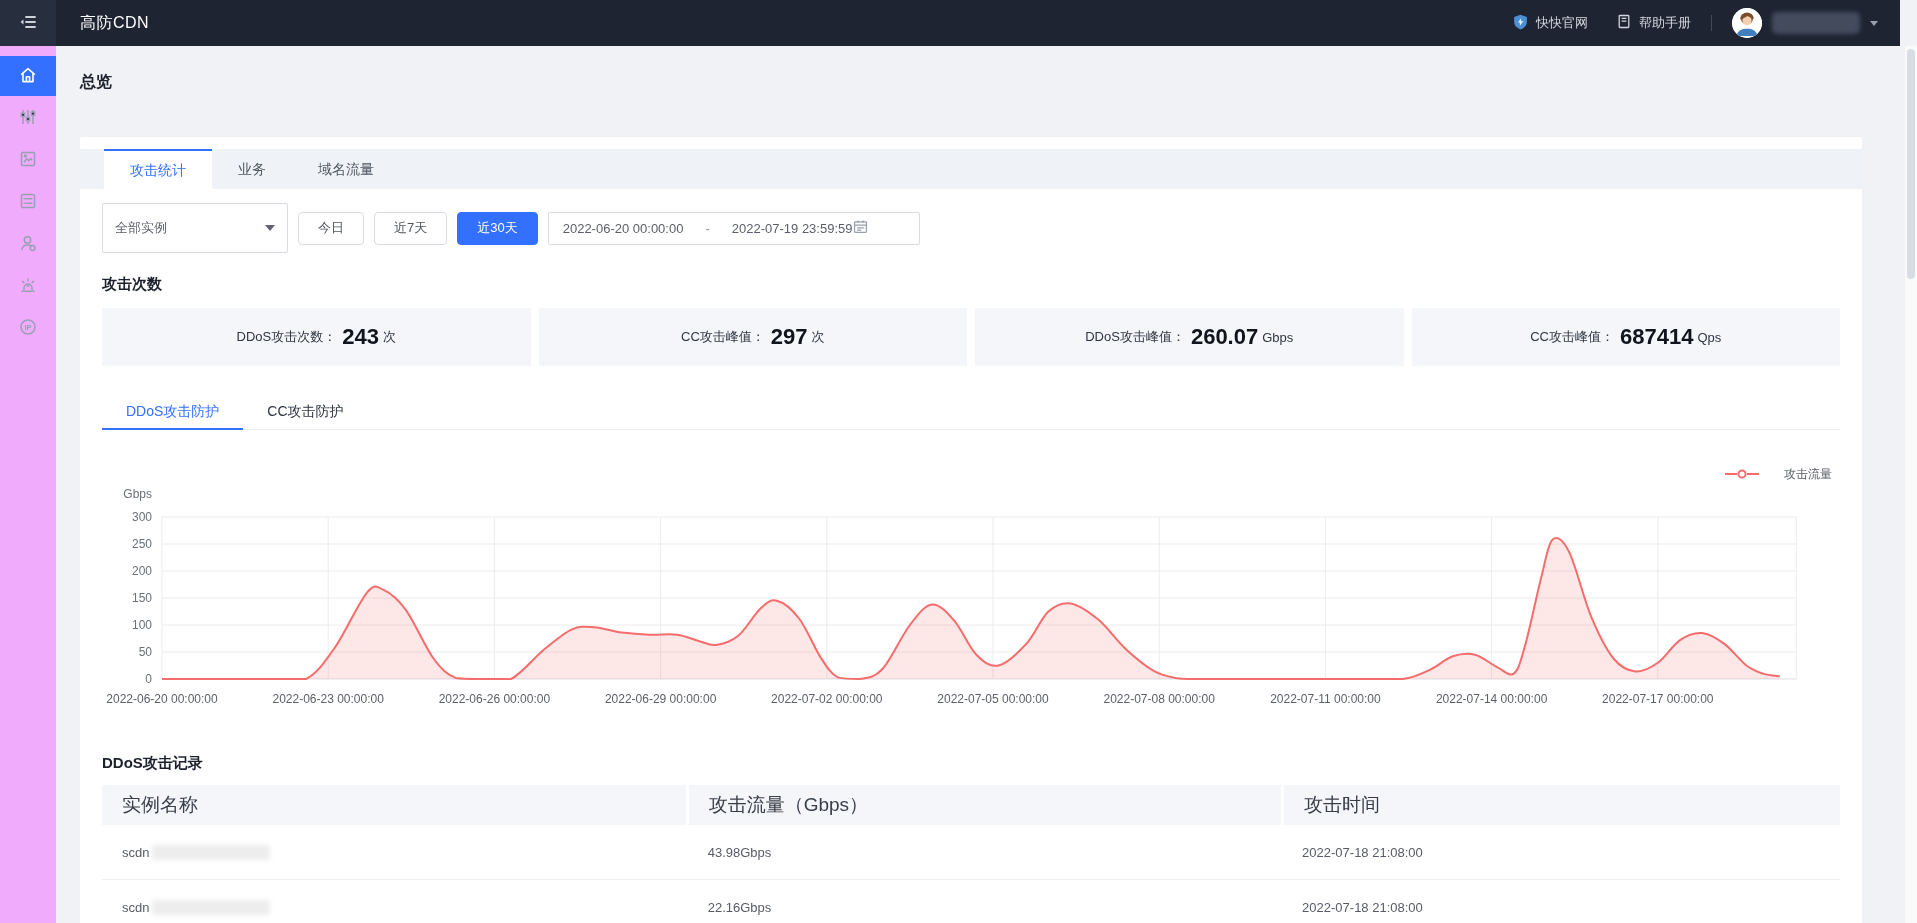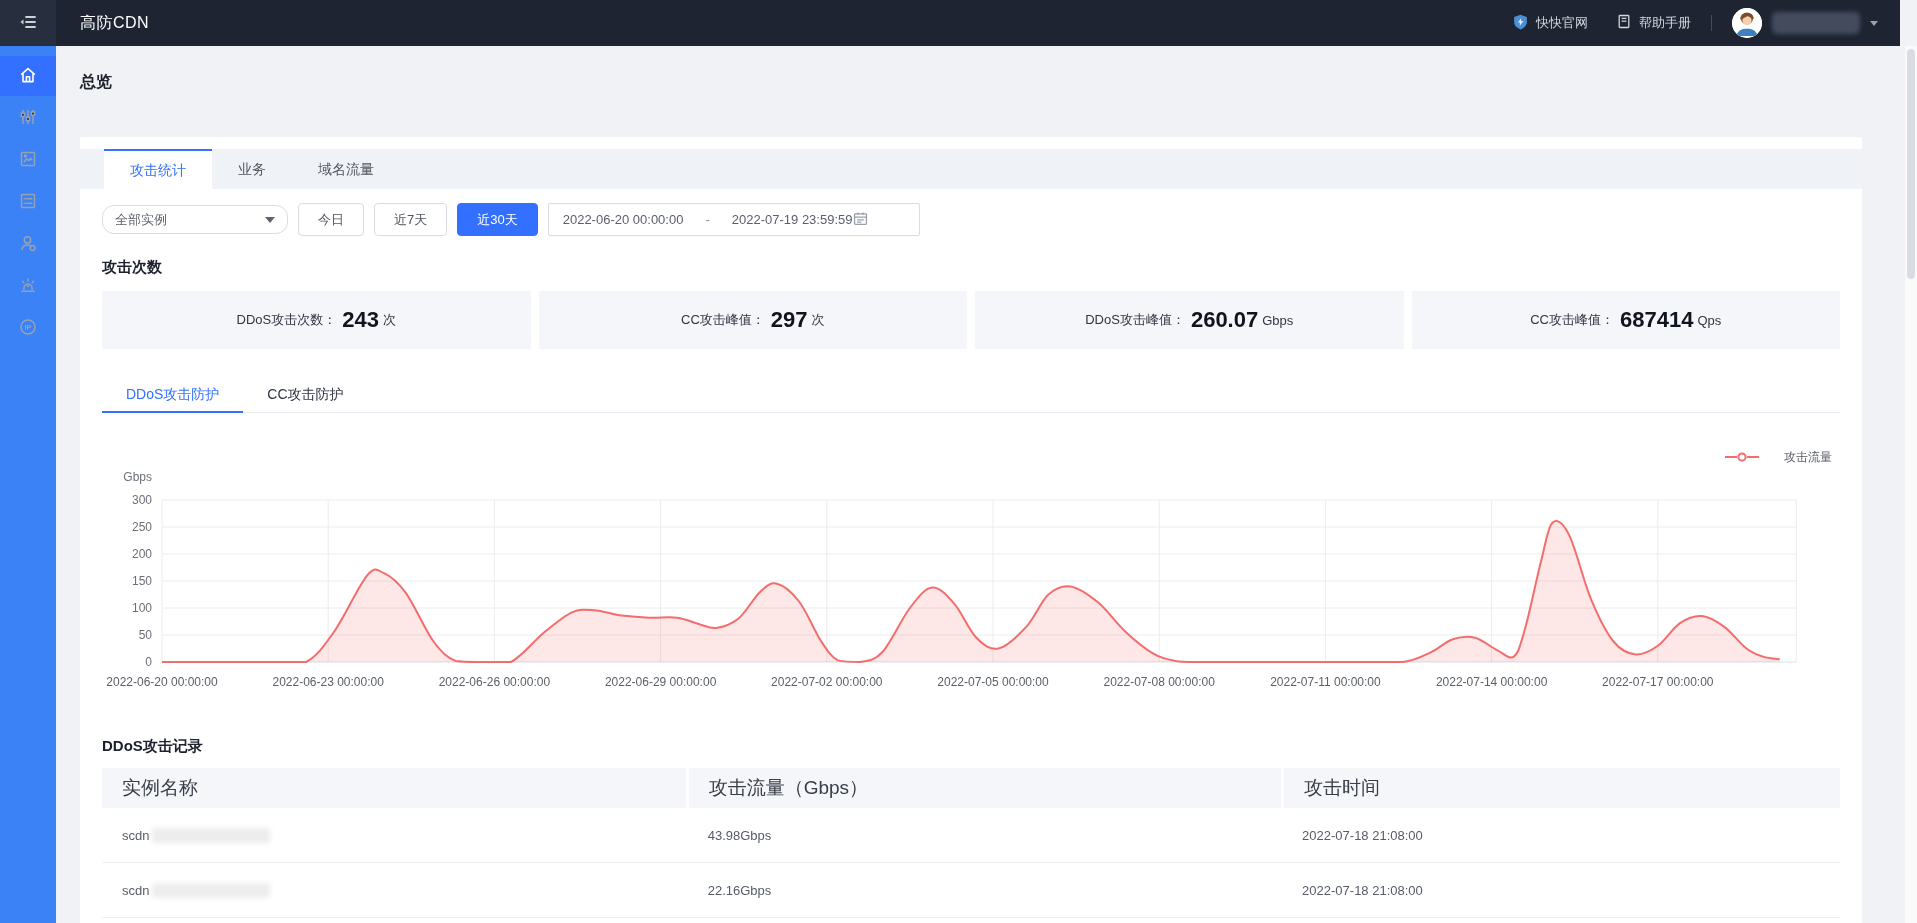--- a/index.html
+++ b/index.html
@@ -18,41 +18,41 @@
   .top-link { display:flex; align-items:center; gap:7px; color:#d2d6de; font-size:13px;
     text-decoration:none; margin-left:28px; cursor:pointer; }
   .tb-divider { width:1px; height:16px; background:#434a5a; margin:0 20px; }
   .user { display:flex; align-items:center; cursor:pointer; }
   .avatar { width:30px; height:30px; border-radius:50%; overflow:hidden; background:#fff; flex:none; }
   .user-name-blur { width:88px; height:22px; background:#434b5d; border-radius:5px;
     margin-left:10px; filter:blur(2px); }
   .caret-down { width:0; height:0; border-left:4px solid transparent; border-right:4px solid transparent;
     border-top:5px solid #9aa0ac; margin-left:10px; }
   
-  .sidebar { position:absolute; top:46px; left:0; bottom:0; width:56px; background:#3b82f6;
+  .sidebar { position:absolute; top:46px; left:0; bottom:0; width:56px; background:#f0abfc;
     display:flex; flex-direction:column; padding-top:10px; }
   .side-item { width:56px; height:40px; display:flex; align-items:center; justify-content:center;
     cursor:pointer; margin-bottom:2px; }
   .side-item svg { stroke:#97a1b3; }
   .side-item.active { background:#3370ff; }
   .side-item.active svg { stroke:#ffffff; }
   .side-item svg text { fill:#97a1b3; }
   
   .main { position:absolute; top:46px; left:56px; right:0; bottom:0; overflow:hidden;
     padding:26px 55px 0 24px; }
   .page-title { font-size:16px; font-weight:600; color:#20242e; margin-bottom:44px; }
   .card { background:#ffffff; border-radius:2px; padding-top:12px; min-height:782px; }
   
   .tabstrip { display:flex; background:#eff2f7; height:40px; padding-left:24px; }
   .tab { padding:0 26px; line-height:40px; font-size:14px; color:#51565f; cursor:pointer; }
   .tab.active { background:#ffffff; color:#3370ff; border-top:2px solid #3370ff; line-height:38px; }
   .card-body { padding:0 22px 10px 22px; }
   
   .filter-row { display:flex; align-items:center; margin-top:14px; gap:10px; }
-  .select { width:186px; height:29px; border:1px solid #d9dce3; border-radius:12px; background:#fff;
+  .select { width:186px; height:50px; border:1px solid #d9dce3; border-radius:2px; background:#fff;
     display:flex; align-items:center; padding:0 12px; color:#5a5f69; cursor:pointer; }
   .select .sel-caret { margin-left:auto; width:0; height:0; border-left:5px solid transparent;
     border-right:5px solid transparent; border-top:6px solid #5f646e; }
   .qbtn { height:33px; padding:0 19px; background:#fff; border:1px solid #d9dce3; border-radius:4px;
     color:#51565f; font-size:13px; cursor:pointer; }
   .qbtn.active { background:#3370ff; border-color:#3370ff; color:#fff; }
   .date-range { height:33px; border:1px solid #d9dce3; border-radius:2px; background:#fff;
     display:flex; align-items:center; padding:0 14px; color:#5a5f69; width:372px; cursor:pointer; }
   .date-sep { margin:0 22px; color:#8b9099; }
   .date-range svg { margin-left:auto; }

